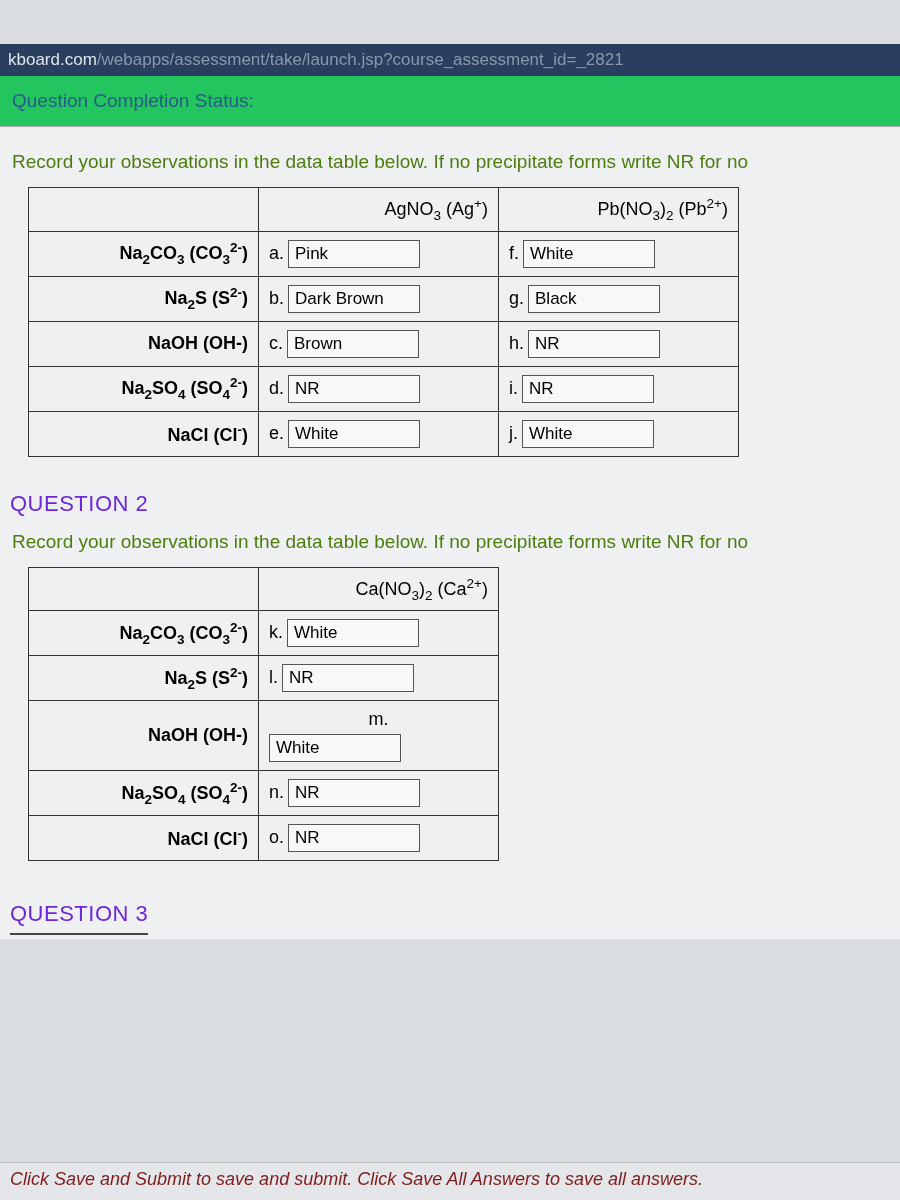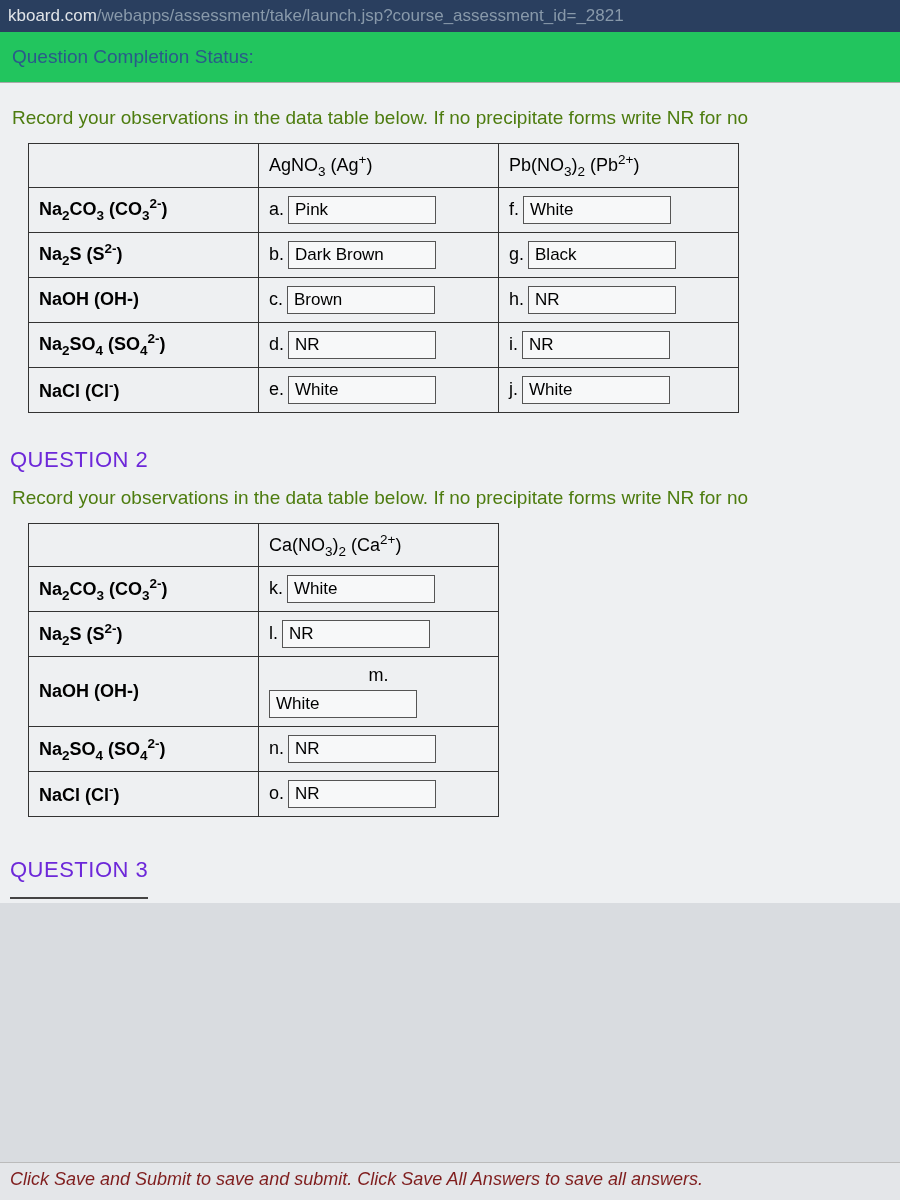--- a/index.html
+++ b/index.html
@@ -11,20 +11,21 @@
     height: 1200px;
     overflow: hidden;
   }
   .url-bar {
     background: #2a3f5f;
     color: #8899aa;
     padding: 6px 8px;
     font-size: 17px;
     white-space: nowrap;
     overflow: hidden;
+    margin-top: 44px;
   }
   .url-bar .highlight { color: #e0e4e8; }
   .completion-status {
     background: #22c55e;
     border-bottom: 1px solid #aaa;
     padding: 14px 12px;
     color: #2a5a8a;
     font-size: 19px;
   }
   .content {
@@ -39,32 +40,32 @@
   .question-heading {
     font-size: 22px;
     font-weight: normal;
     letter-spacing: 0.5px;
     margin: 34px 0 14px 0;
     color: #6d28d9;
   }
   .question-heading.q3 {
     border-bottom: 2px solid #444;
     display: inline-block;
-    padding-bottom: 14px;
+    padding-bottom: 6px;
     margin-bottom: 4px;
   }
   table.data-table {
     border-collapse: collapse;
     margin: 0 0 6px 18px;
   }
   table.data-table td, table.data-table th {
     border: 1.5px solid #333;
     padding: 8px 10px;
     font-size: 18px;
-    text-align: left;
+    text-align: right;
     vertical-align: middle;
     background: #eef0f2;
   }
   table.data-table th { font-weight: normal; }
   .row-label {
     min-width: 230px;
     font-size: 19px;
     font-weight: bold;
   }
   .col-header {
@@ -82,21 +83,21 @@
   }
   .m-label {
     display:block;
     text-align:center;
     margin-bottom:4px;
   }
   input.answer {
     border: 1.5px solid #555;
     padding: 3px 6px;
     font-size: 17px;
-    width: 148px;
+    width: 132px;
     background: #f7f8f9;
   }
   .sub { font-size: 0.75em; vertical-align: sub; }
   .sup { font-size: 0.75em; vertical-align: super; }
   .footer-hint {
     font-style: italic;
     color: #7f1d1d;
     font-size: 18px;
     padding: 6px 10px 10px 10px;
     background: #e4e6e9;

